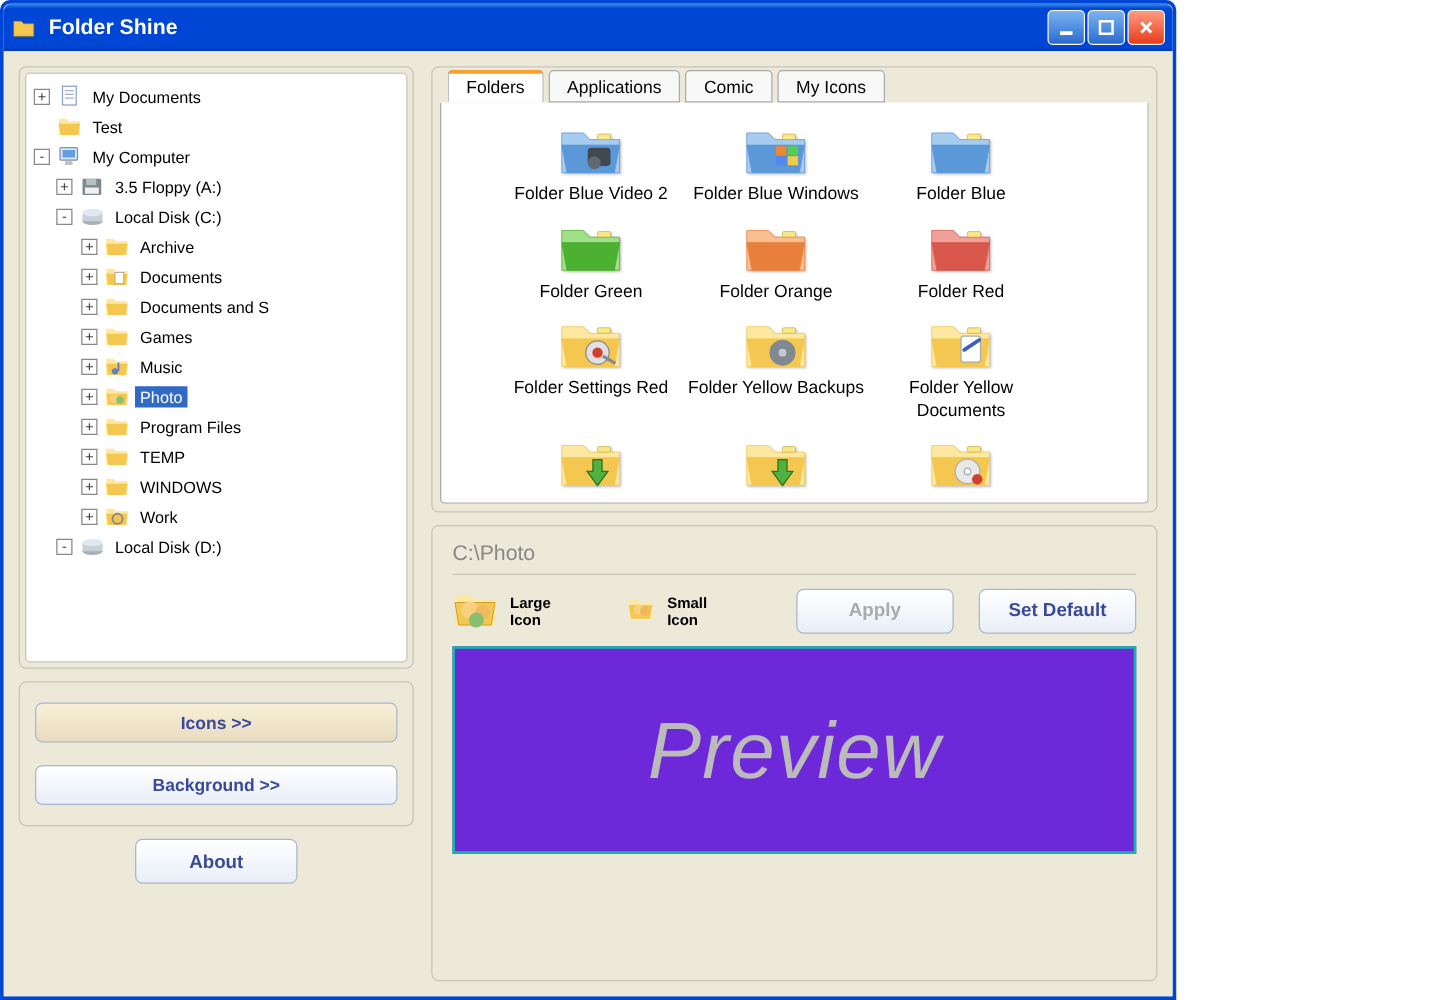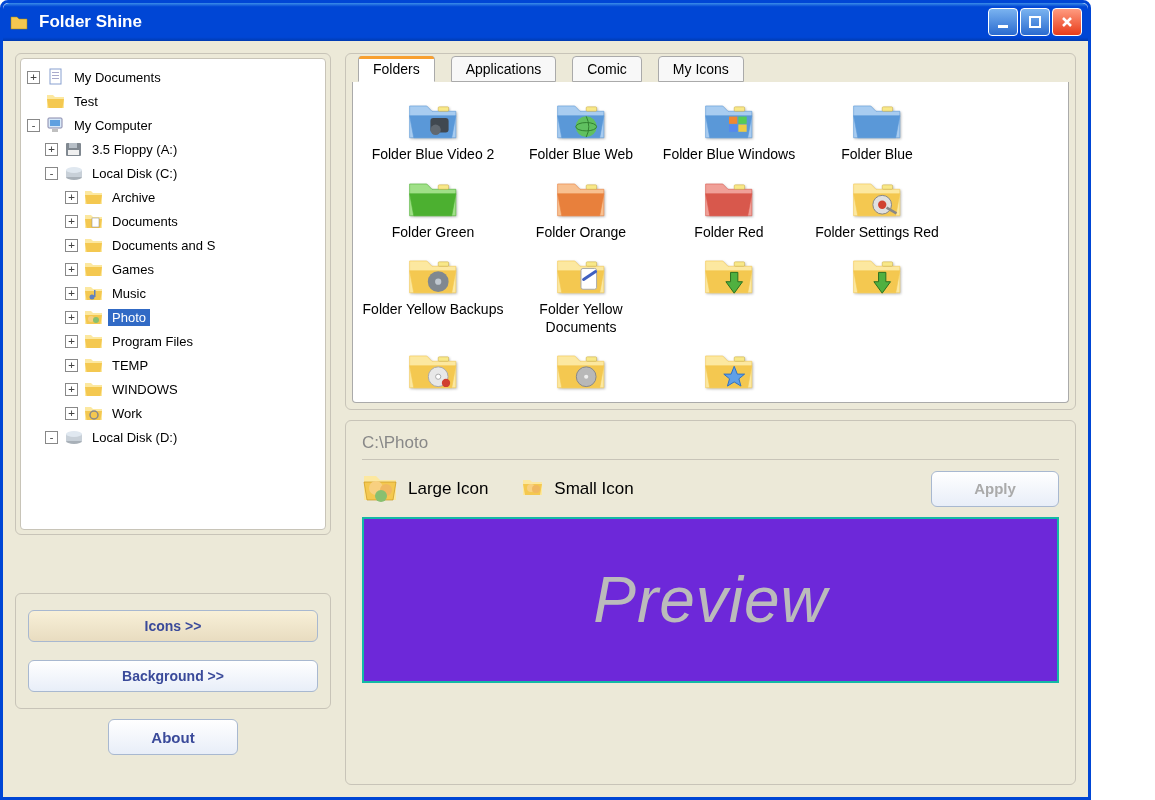--- a/index.html
+++ b/index.html
@@ -1,18 +1,18 @@
 <!DOCTYPE html>
 <html><head>
 <meta charset="utf-8">
 <style>
 * { box-sizing: border-box; margin: 0; padding: 0; }
 body { font-family: Tahoma, sans-serif; font-size: 13px; background: #fff; overflow: hidden; }
 
-.window { width: 1091px; height: 800px; border: 3px solid #0046d5; border-radius: 8px 8px 0 0; }
+.window { width: 941px; height: 800px; border: 3px solid #0046d5; border-radius: 8px 8px 0 0; }
 .titlebar { height: 38px; background: linear-gradient(to bottom, #3a8ce8 0%, #0046d5 10%, #0046d5 90%, #003ab0 100%); display: flex; align-items: center; padding: 0 6px; color: #fff; font-size: 17px; font-weight: bold; border-radius: 6px 6px 0 0; }
 .titlebar .app-icon { width: 20px; height: 20px; margin-right: 10px; display: inline-flex; }
 .titlebar .spacer { flex: 1; }
 .win-btn { width: 30px; height: 28px; margin-left: 2px; border: 1px solid #fff; border-radius: 4px; display: inline-flex; align-items: center; justify-content: center; }
 .win-btn.min, .win-btn.max { background: linear-gradient(to bottom, #7ab3f0, #2a6bd0); }
 .win-btn.close { background: linear-gradient(to bottom, #ff9b80, #e83c1a); }
 
 .client { display: flex; height: calc(100% - 38px); background: #ece9d8; padding: 12px; gap: 14px; }
 .left-col { width: 316px; display: flex; flex-direction: column; gap: 10px; }
 .right-col { flex: 1; display: flex; flex-direction: column; gap: 10px; }
@@ -27,42 +27,42 @@
 .tree > ul { padding: 6px 4px; }
 .tree li { white-space: nowrap; }
 .node { display: flex; align-items: center; height: 24px; padding: 0 2px; cursor: default; }
 .expander { width: 13px; height: 13px; border: 1px solid #888; background: #fff; display: inline-flex; align-items: center; justify-content: center; font-size: 11px; line-height: 1; color: #444; margin-right: 6px; font-family: monospace; }
 .node-icon { width: 20px; height: 18px; margin-right: 4px; display: inline-flex; align-items: center; justify-content: center; }
 .node-label { padding: 1px 4px; }
 .node-label.selected { background: #316ac5; color: #ffffff; }
 .indent-1 { padding-left: 20px; }
 .indent-2 { padding-left: 40px; }
 
-.actions { padding: 16px 12px; display: flex; flex-direction: column; gap: 18px; margin-top: 48px; }
+.actions { padding: 16px 12px; display: flex; flex-direction: column; gap: 18px; }
 .btn { height: 32px; border: 1px solid #a8b8d0; border-radius: 6px; background: linear-gradient(to bottom, #fff, #e8eef8); color: #3a4a9a; font-weight: bold; font-size: 14px; cursor: pointer; }
 .btn.active { background: linear-gradient(to bottom, #f8f0d8, #e8dcc0); }
 .about-row { display: flex; justify-content: center; }
 .btn.about { width: 130px; height: 36px; font-size: 15px; }
 
 .tabs-panel { flex: 0 0 auto; }
-.tabs { display: flex; gap: 16px; padding: 0 8px; margin-top: -2px; }
+.tabs { display: flex; gap: 4px; padding: 0 8px; margin-top: -2px; }
 .tab { padding: 4px 14px; border: 1px solid #aaa; border-radius: 4px 4px 0 0; background: #f8f8f8; font-size: 14px; cursor: pointer; position: relative; }
 .tab.selected { background: #fff; border-bottom-color: #fff; font-weight: normal; }
 .tab.selected::before { content: ""; position: absolute; top: -1px; left: 0; right: 0; height: 3px; background: #f8a030; border-radius: 4px 4px 0 0; }
-.icons-box { border: 1px solid #aaa; border-top: none; background: #fff; margin: 0 2px 2px 2px; border-radius: 0 0 4px 4px; }
+.icons-box { border: 1px solid #aaa; border-top: none; background: #fff; margin: 0 2px 2px 2px; border-radius: 0 0 4px 4px; padding-left: 40px; }
 .icons { height: 320px; overflow-y: scroll; padding: 10px 6px; display: flex; flex-wrap: wrap; align-content: flex-start; }
 .icon-item { width: 148px; display: flex; flex-direction: column; align-items: center; padding: 6px 2px; text-align: center; font-size: 14px; }
 .icon-item .big-icon { width: 52px; height: 44px; margin-bottom: 4px; }
 .icon-item .label { line-height: 1.25; }
 
 .preview-panel { flex: 1; padding: 12px 16px; background: #ece9d8; }
 .path { font-size: 17px; color: #888; margin-bottom: 6px; }
 .hr { border-top: 1px solid #c8c4b8; margin-bottom: 10px; }
 .icon-row { display: flex; align-items: center; gap: 10px; }
-.icon-row .lbl { font-weight: normal; font-size: 17px; margin-right: 24px; }
+.icon-row .lbl { font-weight: bold; font-size: 12px; margin-right: 24px; }
 .pv-btn { width: 128px; height: 36px; border: 1px solid #a8b8d0; border-radius: 6px; background: linear-gradient(to bottom, #fff, #e8eef8); font-size: 15px; font-weight: bold; color: #3a4a9a; }
 .pv-btn.disabled { color: #aaa; }
 .pv-btn + .pv-btn { margin-left: 10px; }
 .preview-box { height: 166px; border: 2px solid #14b8a6; background: #6d28d9; margin-top: 10px; display: flex; align-items: center; justify-content: center; font-size: 64px; font-style: italic; color: #bbb; font-family: Arial, sans-serif; letter-spacing: 1px; }
 .folder-svg { filter: drop-shadow(1px 1px 1px rgba(0,0,0,0.25)); }
 </style>
 </head>
 <body>
 
 <div class="window">
@@ -330,31 +330,20 @@
     <rect x="23.400000000000002" y="19.889999999999997" width="18.2" height="14.560000000000002" rx="3" fill="#404850"></rect>
                     <circle cx="28.6" cy="31.823999999999995" r="5.2" fill="#606870"></circle>
   </svg></div>
                 <div class="label">Folder Blue Video 2</div>
               </div>
               <div class="icon-item">
                 <div class="big-icon"><svg class="folder-svg" width="52" height="44.199999999999996" viewBox="0 0 52 44.199999999999996">
     <path d="M2.6 7.955999999999999 L19.76 7.955999999999999 L24.96 13.259999999999998 L48.879999999999995 13.259999999999998 L48.879999999999995 39.779999999999994 L2.6 39.779999999999994 Z" fill="#a8ccf0" stroke="#5a98d8" stroke-width="0.6"></path>
     <path d="M2.6 17.68 L48.879999999999995 17.68 L44.72 39.779999999999994 L6.76 39.779999999999994 Z" fill="#5a98d8" stroke="#5a98d8" stroke-width="0.6"></path>
     <rect x="31.2" y="8.84" width="10.4" height="4.42" rx="1" fill="#f8e888" stroke="#c8a840" stroke-width="0.5"></rect>
-    <circle cx="31.2" cy="28.729999999999997" r="10.4" fill="#60c060"></circle>
-                    <ellipse cx="31.2" cy="28.729999999999997" rx="10.4" ry="4.16" fill="none" stroke="#308030"></ellipse>
-                    <path d="M31.2 18.33 Q36.4 28.729999999999997 31.2 39.129999999999995" fill="none" stroke="#308030"></path>
-  </svg></div>
-                <div class="label">Folder Blue Web</div>
-              </div>
-              <div class="icon-item">
-                <div class="big-icon"><svg class="folder-svg" width="52" height="44.199999999999996" viewBox="0 0 52 44.199999999999996">
-    <path d="M2.6 7.955999999999999 L19.76 7.955999999999999 L24.96 13.259999999999998 L48.879999999999995 13.259999999999998 L48.879999999999995 39.779999999999994 L2.6 39.779999999999994 Z" fill="#a8ccf0" stroke="#5a98d8" stroke-width="0.6"></path>
-    <path d="M2.6 17.68 L48.879999999999995 17.68 L44.72 39.779999999999994 L6.76 39.779999999999994 Z" fill="#5a98d8" stroke="#5a98d8" stroke-width="0.6"></path>
-    <rect x="31.2" y="8.84" width="10.4" height="4.42" rx="1" fill="#f8e888" stroke="#c8a840" stroke-width="0.5"></rect>
     <rect x="26" y="18.563999999999997" width="8.32" height="7.280000000000001" fill="#e83"></rect>
                     <rect x="35.36" y="18.563999999999997" width="8.32" height="7.280000000000001" fill="#5c5"></rect>
                     <rect x="26" y="26.519999999999996" width="8.32" height="7.280000000000001" fill="#58e"></rect>
                     <rect x="35.36" y="26.519999999999996" width="8.32" height="7.280000000000001" fill="#ec4"></rect>
   </svg></div>
                 <div class="label">Folder Blue Windows</div>
               </div>
               <div class="icon-item">
                 <div class="big-icon"><svg class="folder-svg" width="52" height="44.199999999999996" viewBox="0 0 52 44.199999999999996">
     <path d="M2.6 7.955999999999999 L19.76 7.955999999999999 L24.96 13.259999999999998 L48.879999999999995 13.259999999999998 L48.879999999999995 39.779999999999994 L2.6 39.779999999999994 Z" fill="#a8ccf0" stroke="#5a98d8" stroke-width="0.6"></path>
@@ -486,20 +475,21 @@
               </svg></span>
           <span class="lbl">Large Icon</span>
           <span><svg width="22" height="20">
                 <use href="#folder-yellow-s"></use>
                 <circle cx="9" cy="11" r="4" fill="#f8d080"></circle>
                 <circle cx="14" cy="12" r="4" fill="#f0b860"></circle>
               </svg></span>
           <span class="lbl">Small Icon</span>
           <span style="flex:1"></span>
           <button class="pv-btn disabled" disabled="">Apply</button>
+          <button class="pv-btn">Set Default</button>
         </div>
         <div class="preview-box">Preview</div>
       </div>
     </div>
   </div>
 </div>
 
 <svg width="0" height="0" style="position:absolute">
   <defs>
     <g id="folder-yellow">

